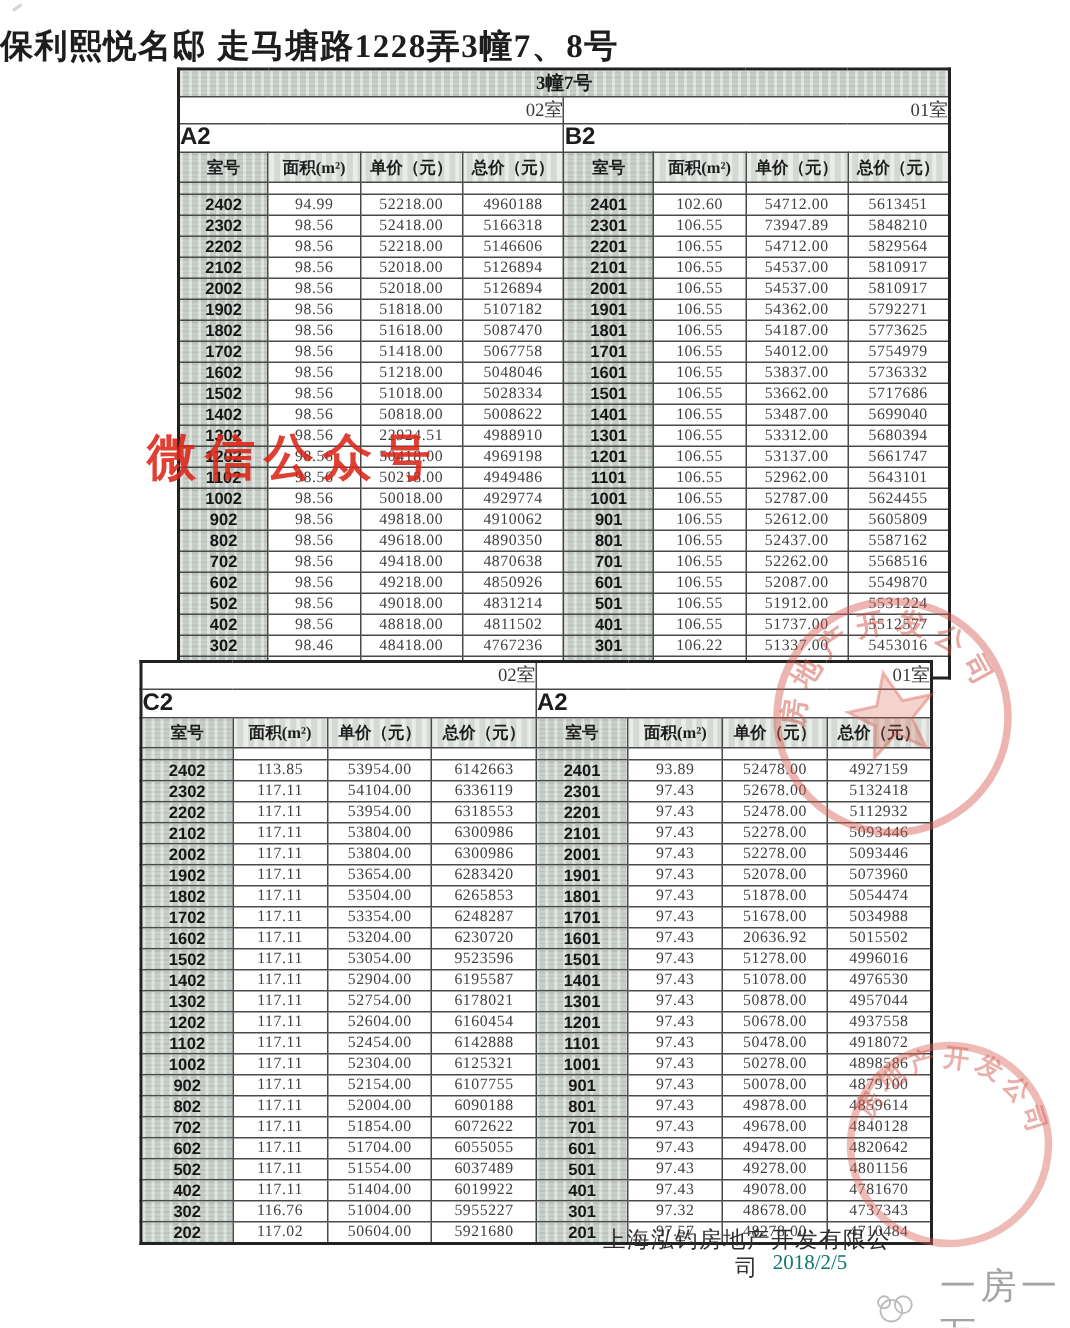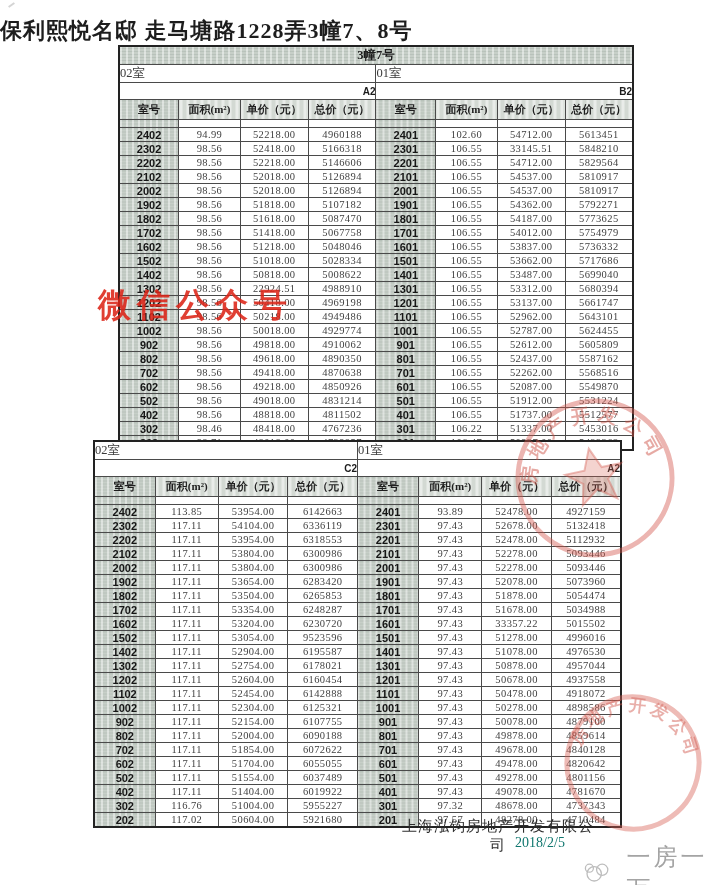--- a/index.html
+++ b/index.html
@@ -30,22 +30,22 @@
     background-image:
       repeating-linear-gradient(90deg, rgba(255,255,255,.45) 0 2px, rgba(255,255,255,0) 2px 6px),
       repeating-linear-gradient(0deg, rgba(96,115,104,.14) 0 1px, rgba(96,115,104,0) 1px 3px);
   }
   .tex-light{
     background-color:#d3d9d3;
     background-image:repeating-linear-gradient(90deg, rgba(255,255,255,.5) 0 3px, rgba(255,255,255,0) 3px 7px);
   }
 
   tr.building-row th{height:17px;font-size:12.5px;font-weight:bold;color:#1c1c1c;text-align:center;}
-  tr.unit-row th{height:16px;font-size:12.5px;font-weight:normal;color:#3a3a3a;text-align:left;}
-  tr.type-row th{height:16px;font-size:10px;font-weight:bold;color:#1c1c1c;text-align:right;font-family:"Liberation Sans", sans-serif;}
+  tr.unit-row th{height:16px;font-size:12.5px;font-weight:normal;color:#3a3a3a;text-align:right;}
+  tr.type-row th{height:16px;font-size:16px;font-weight:bold;color:#1c1c1c;text-align:left;font-family:"Liberation Sans", sans-serif;}
   tr.colhead-row th{height:19px;font-size:11px;font-weight:bold;color:#1e1e1e;text-align:center;}
   tr.spacer-row td{height:7px;}
 
   tbody td{height:13px;font-size:10.5px;text-align:center;color:#3f3f3f;}
   tbody td.room{font-family:"Liberation Sans", sans-serif;font-weight:bold;color:#161616;font-size:11px;}
   tbody td.num{letter-spacing:.4px;}
 
   .watermark{
     position:absolute;left:98px;top:286px;z-index:30;
     color:#dc2518;opacity:.88;font-weight:bold;
@@ -126,21 +126,21 @@
           <td class="num">54712.00</td>
           <td class="num">5613451</td>
         </tr>
         <tr>
           <td class="room tex">2302</td>
           <td class="num">98.56</td>
           <td class="num">52418.00</td>
           <td class="num">5166318</td>
           <td class="room tex">2301</td>
           <td class="num">106.55</td>
-          <td class="num">33145.51</td>
+          <td class="num">73947.89</td>
           <td class="num">5848210</td>
         </tr>
         <tr>
           <td class="room tex">2202</td>
           <td class="num">98.56</td>
           <td class="num">52218.00</td>
           <td class="num">5146606</td>
           <td class="room tex">2201</td>
           <td class="num">106.55</td>
           <td class="num">54712.00</td>
@@ -473,21 +473,21 @@
           <td class="num">51678.00</td>
           <td class="num">5034988</td>
         </tr>
         <tr>
           <td class="room tex">1602</td>
           <td class="num">117.11</td>
           <td class="num">53204.00</td>
           <td class="num">6230720</td>
           <td class="room tex">1601</td>
           <td class="num">97.43</td>
-          <td class="num">33357.22</td>
+          <td class="num">20636.92</td>
           <td class="num">5015502</td>
         </tr>
         <tr>
           <td class="room tex">1502</td>
           <td class="num">117.11</td>
           <td class="num">53054.00</td>
           <td class="num">9523596</td>
           <td class="room tex">1501</td>
           <td class="num">97.43</td>
           <td class="num">51278.00</td>

